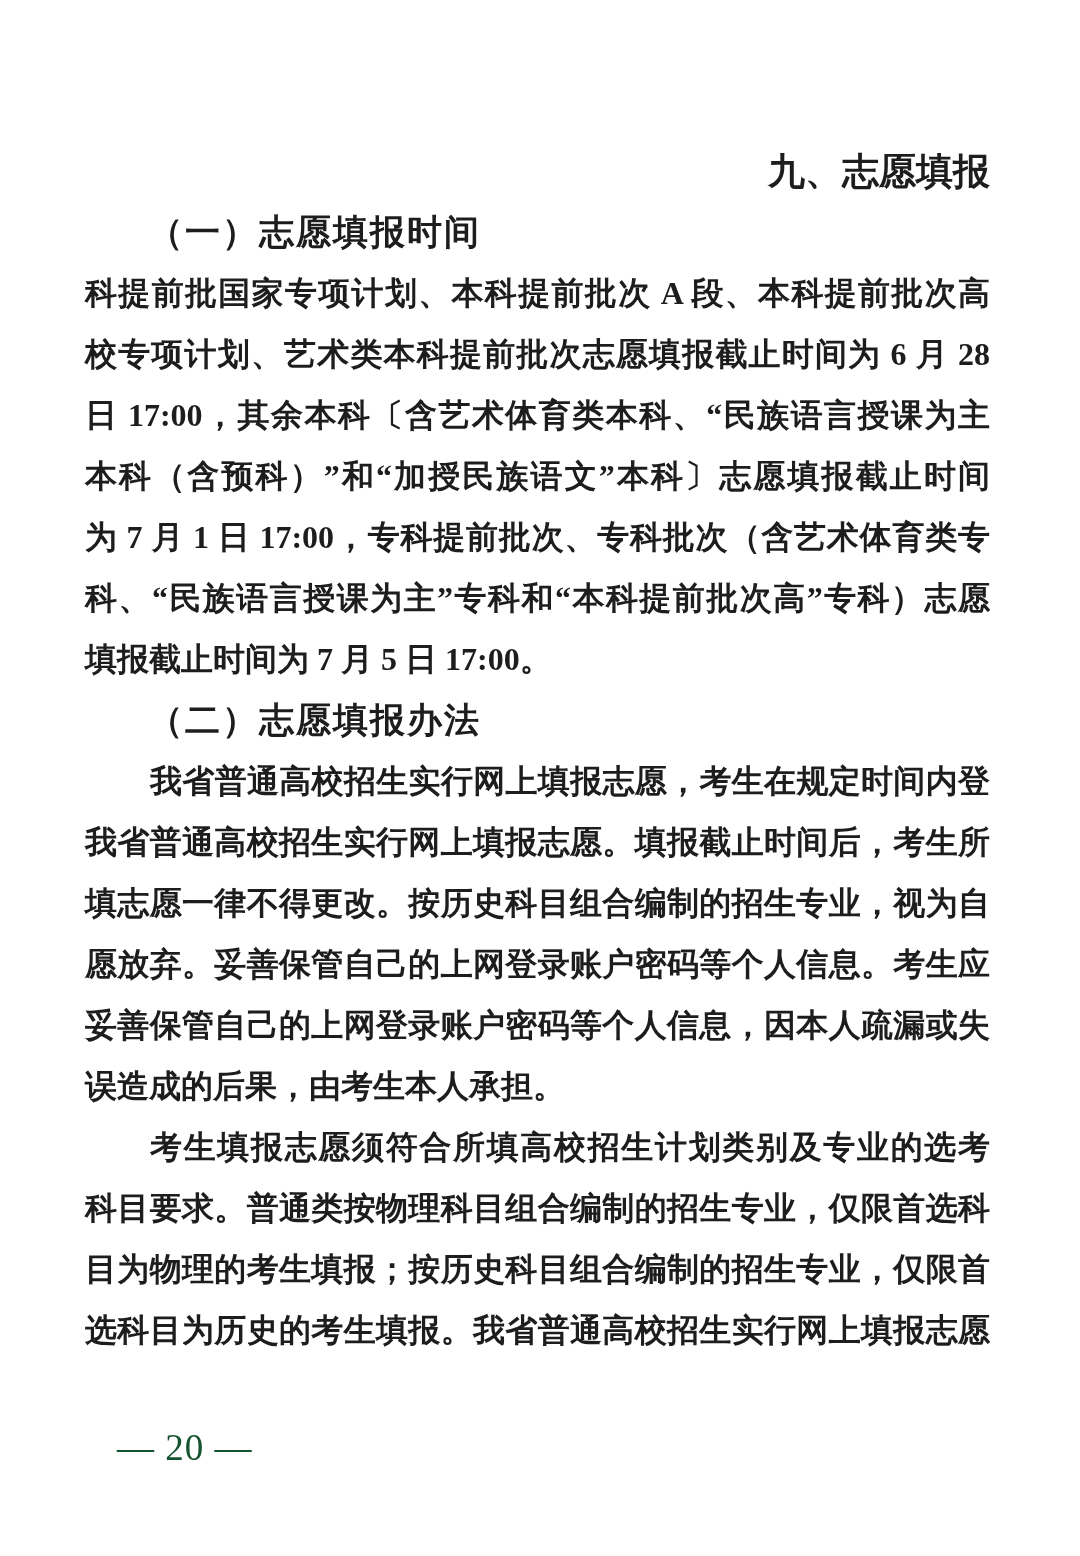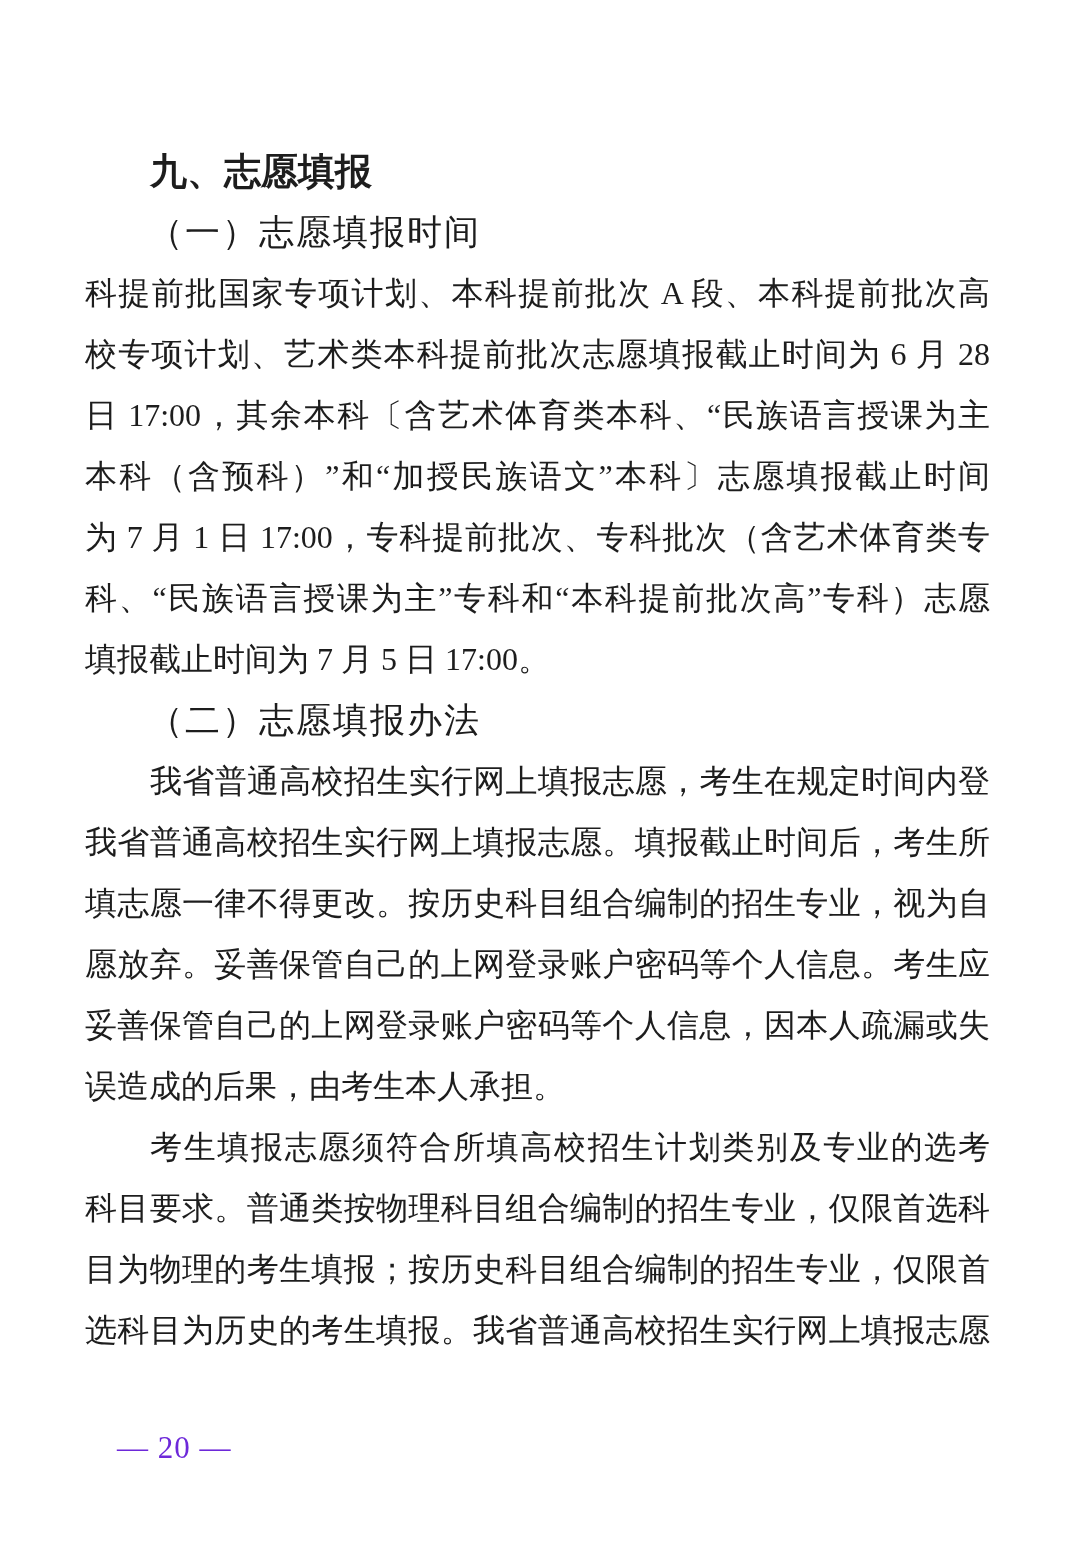--- a/index.html
+++ b/index.html
@@ -20,49 +20,51 @@
     left: 85px;
     top: 141px;
     width: 905px;
   }
   .line {
     height: 61px;
     line-height: 61px;
     font-size: 32px;
     white-space: nowrap;
     overflow: visible;
+    font-weight: bold;
   }
   .line.just {
     white-space: normal;
     text-align: justify;
     text-align-last: justify;
   }
   .line.indent {
     text-indent: 65px;
   }
   .line.heading {
     font-family: "Liberation Sans", "DejaVu Sans", sans-serif;
     font-weight: 700;
     font-size: 37px;
     text-indent: 65px;
+    text-align: right;
   }
   .line.subheading {
     font-size: 35px;
     text-indent: 63px;
     letter-spacing: 2px;
   }
   .page-footer {
     position: absolute;
     left: 117px;
     top: 1426px;
     height: 44px;
     line-height: 44px;
-    font-size: 31px;
+    font-size: 37px;
     letter-spacing: 1px;
-    color: #6d28d9;
+    color: #14532d;
   }
 </style>
 </head>
 <body style="background: rgb(255, 255, 255); color: rgb(29, 29, 29);">
 
 <div class="text-block">
   <div class="line heading">九、志愿填报</div>
   <div class="line subheading">（一）志愿填报时间</div>
 
   <div class="line just">科提前批国家专项计划、本科提前批次 A 段、本科提前批次高</div>

